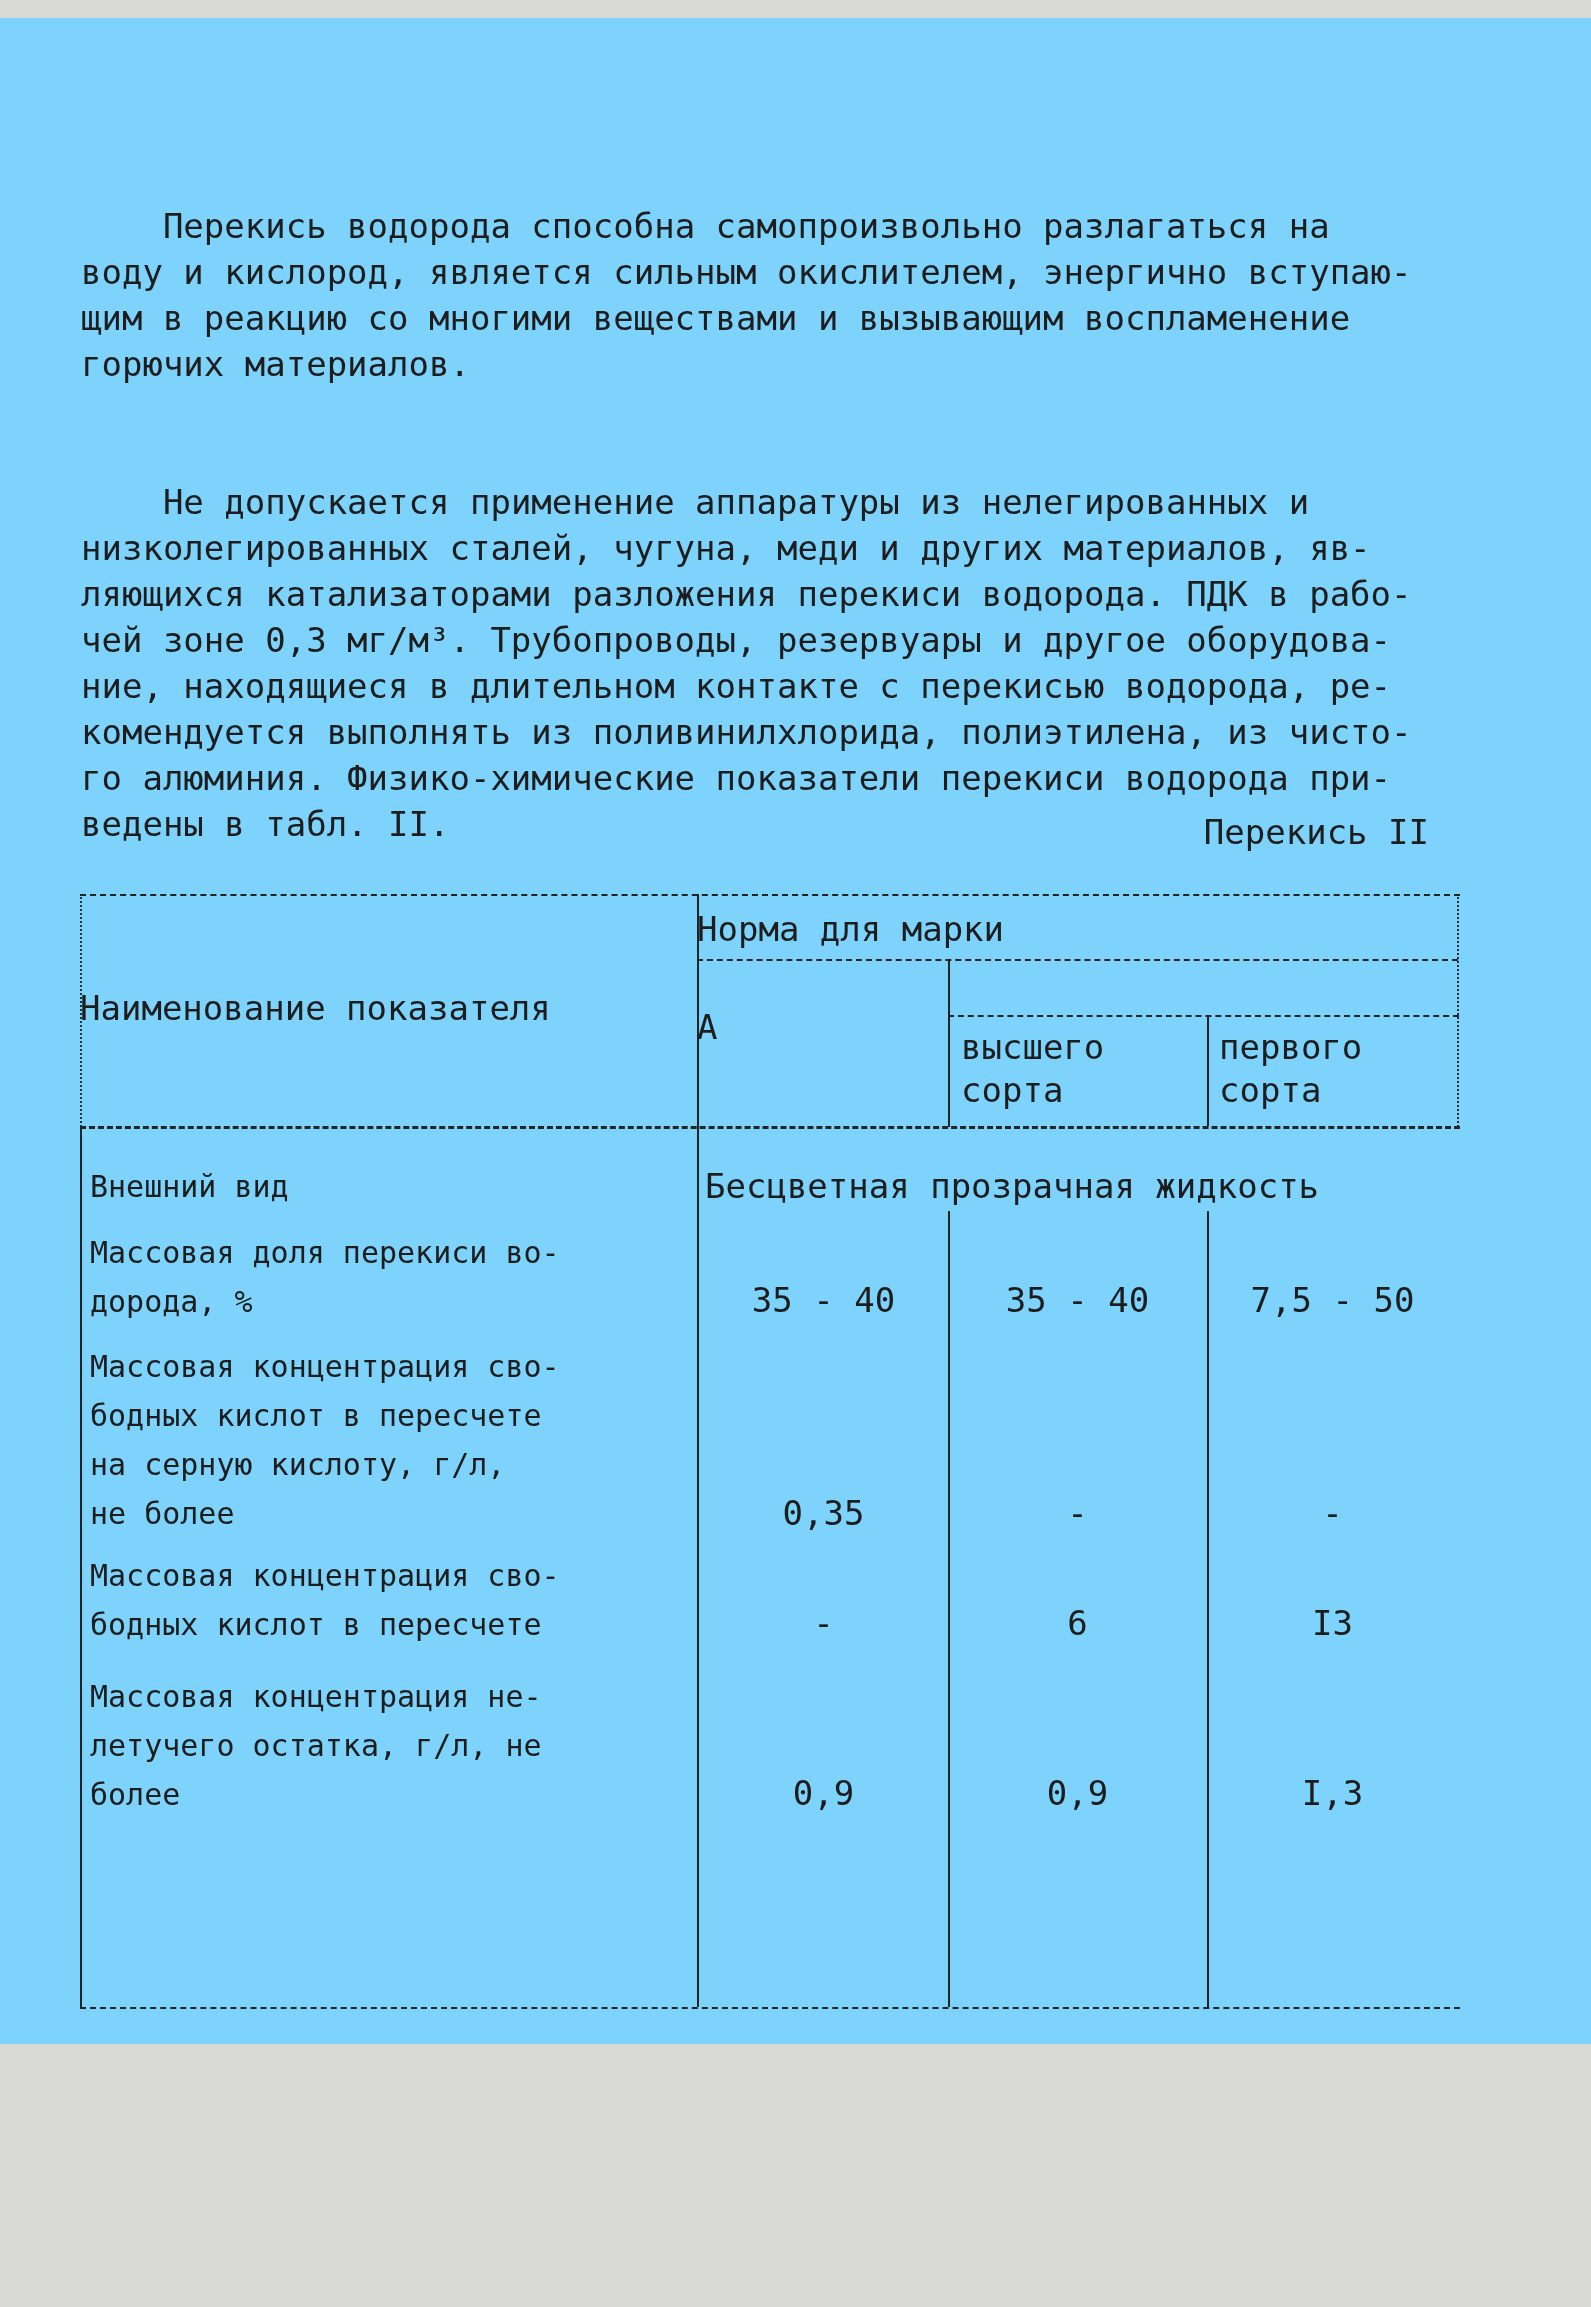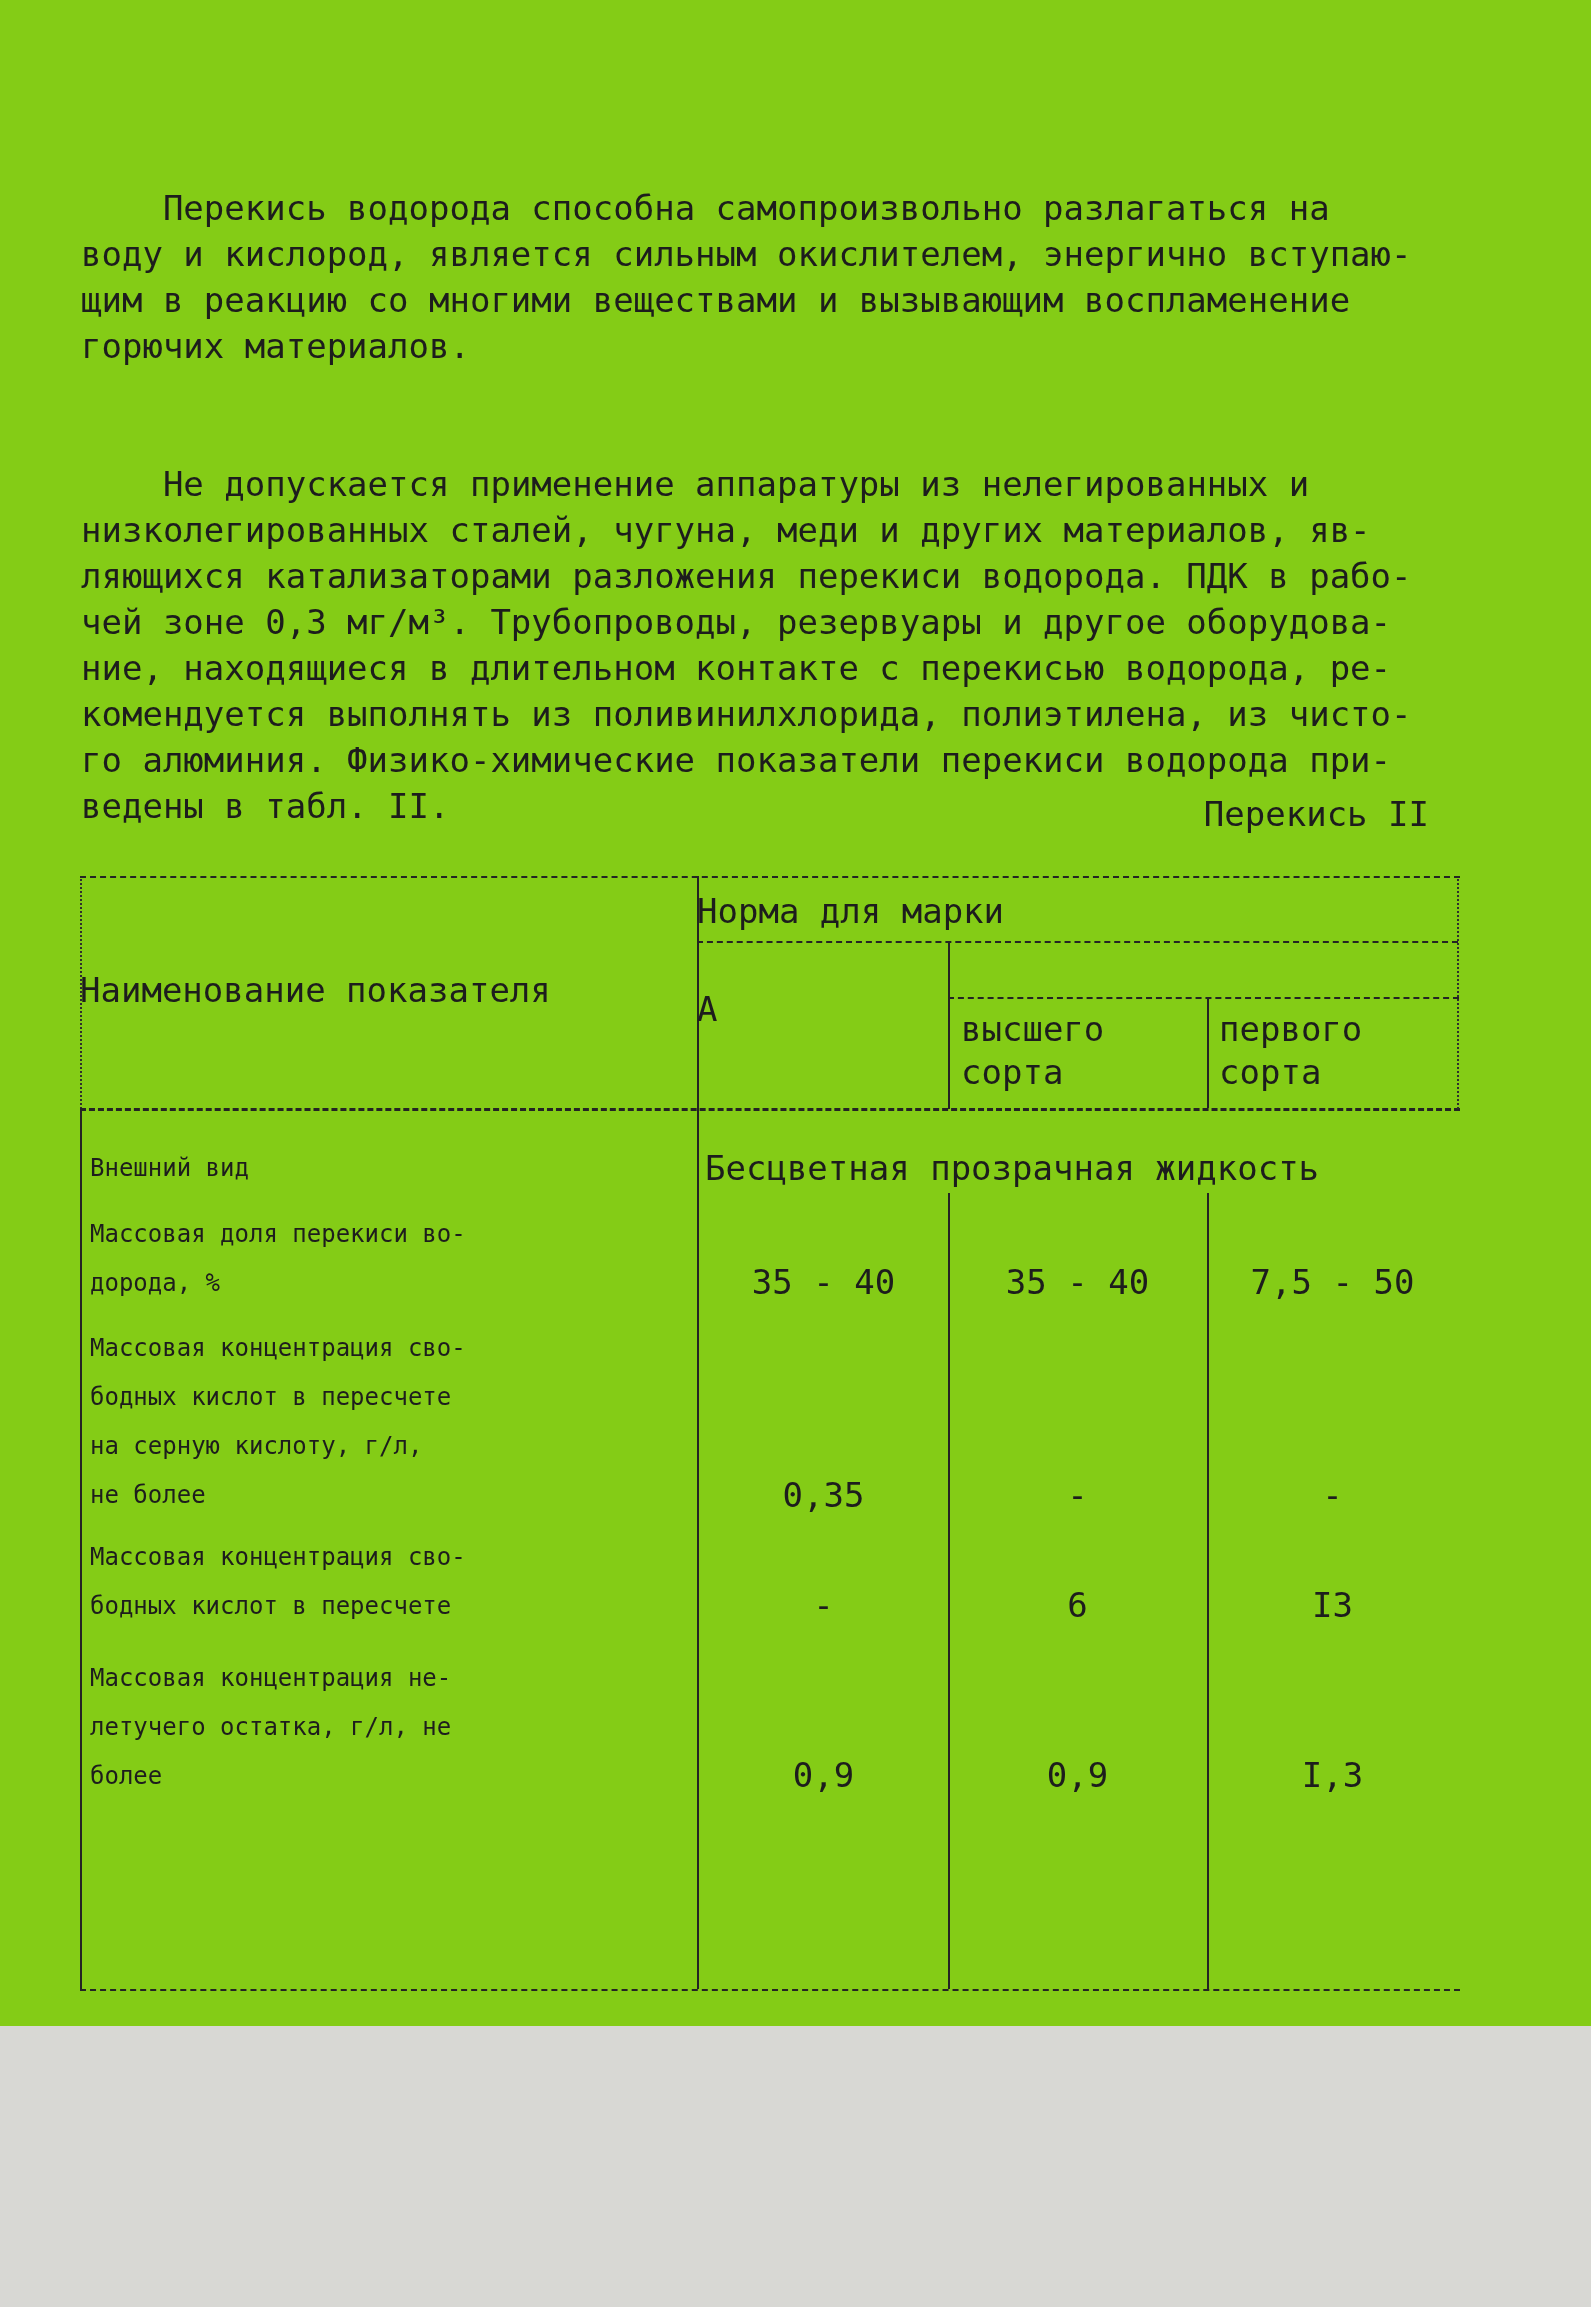--- a/index.html
+++ b/index.html
@@ -1,20 +1,20 @@
 <!DOCTYPE html>
 <html style="font-size:10.8px"><head>
 <meta charset="utf-8">
 <style>
   html,body{margin:0;padding:0;background:#d8d8d4;}
   .page{
     position:relative;
     width:1591px;height:2026px;
-    margin:0 auto;
-    background:#84cc16;
+    margin:18px auto;
+    background:#7dd3fc;
     color:#1d1d1d;
     font-family:"DejaVu Sans Mono", monospace;
     overflow:hidden;
   }
   .body-text{
     position:absolute;
     left:81px;top:93px;width:1442px;
     font-size:34px;line-height:46px;
     white-space:pre-wrap;
   }
@@ -35,21 +35,21 @@
   .vd{position:absolute;width:0;border-left:2.7px dotted #2e2e2e;}
   .cell{
     position:absolute;
     font-size:34px;line-height:43px;
     white-space:pre-wrap;
   }
   .center{}
   .row-label{
     position:absolute;
     left:10px;width:603px;
-    font-size:24px;line-height:49px;
+    font-size:30px;line-height:49px;
     white-space:pre-wrap;
   }
   .val{
     position:absolute;
     font-size:34px;line-height:49px;
     text-align:center;
     white-space:pre-wrap;
   }
   .col-a{left:619px;width:249px;}
   .col-high{left:869px;width:257px;}

